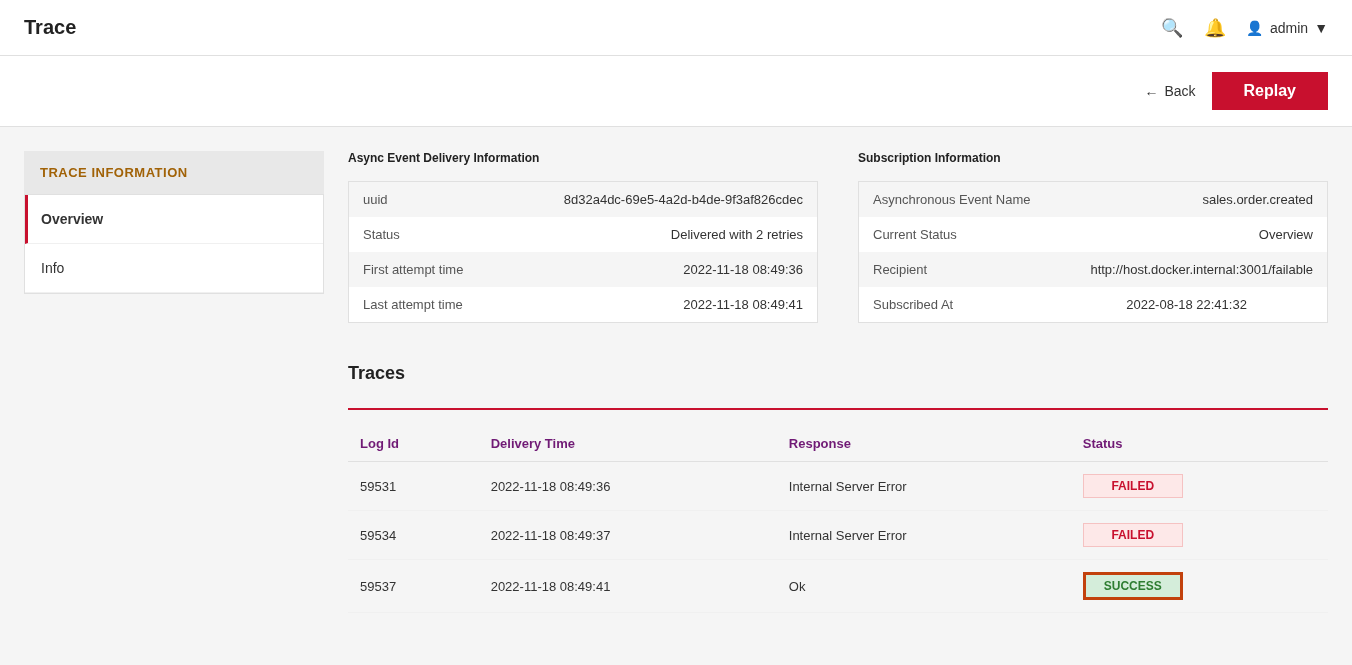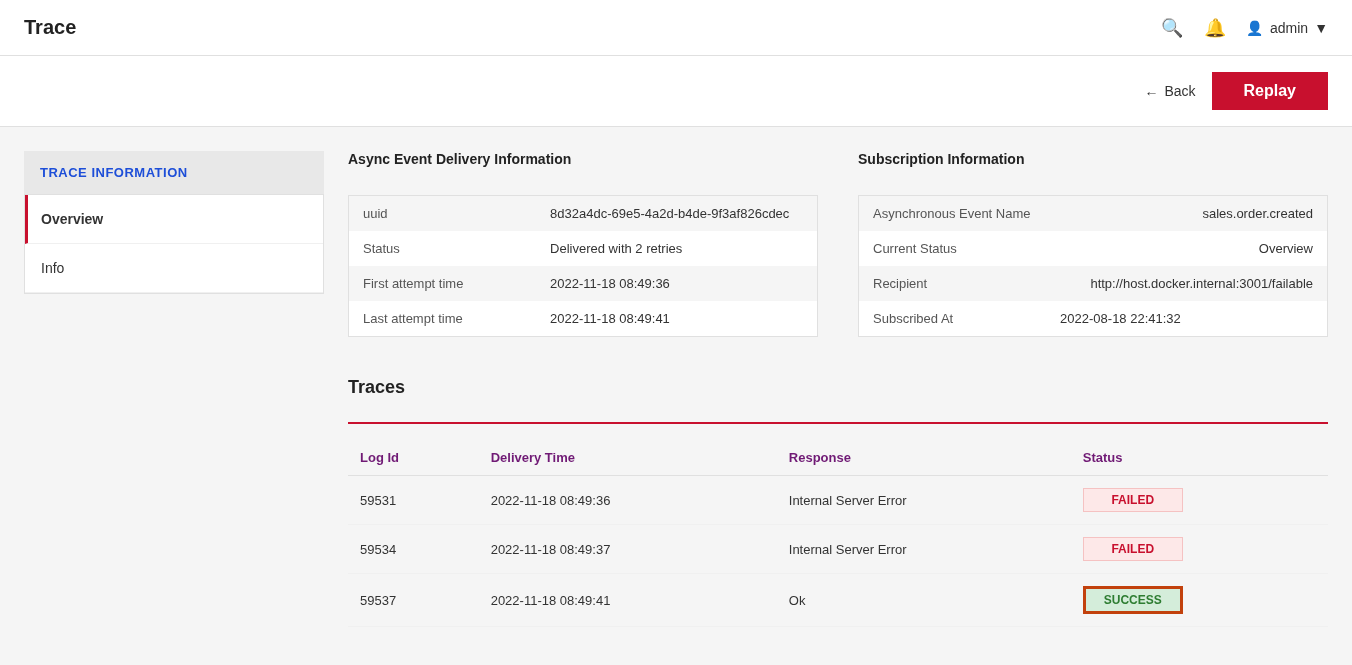--- a/index.html
+++ b/index.html
@@ -83,21 +83,21 @@
     
     .sidebar {
       width: 300px;
       flex-shrink: 0;
     }
     .sidebar-section-title {
       background: #e8e8e8;
       padding: 14px 16px;
       font-size: 13px;
       font-weight: bold;
-      color: #1d4ed8;
+      color: #a16207;
       letter-spacing: 0.5px;
     }
     .sidebar-nav {
       background: #fff;
       border: 1px solid #e0e0e0;
     }
     .sidebar-item {
       padding: 16px 16px;
       cursor: pointer;
       border-bottom: 1px solid #f0f0f0;
@@ -119,24 +119,24 @@
     
     .info-cards-row {
       display: flex;
       gap: 40px;
       margin-bottom: 40px;
     }
     .info-card {
       flex: 1;
     }
     .info-card-title {
-      font-size: 14px;
+      font-size: 12px;
       font-weight: bold;
       color: #222;
-      margin-bottom: 28px;
+      margin-bottom: 16px;
     }
     .info-table {
       width: 100%;
       border-collapse: collapse;
       background: #fff;
       border: 1px solid #e0e0e0;
     }
     .info-table tr:nth-child(odd) {
       background: #f5f5f5;
     }
@@ -147,20 +147,21 @@
       padding: 10px 14px;
       font-size: 13px;
       color: #333;
     }
     .info-table td:first-child {
       color: #555;
       width: 40%;
       margin-left: 17px;
     }
     .info-table td:last-child {
+      text-align: right;
       font-weight: 500;
     }
     .status-delivered {
       font-weight: bold;
       color: #222;
     }
 
     
     .traces-section {}
     .traces-title {
@@ -292,21 +293,21 @@
               <tr>
                 <td>Current Status</td>
                 <td style="text-align:right;">Overview</td>
               </tr>
               <tr>
                 <td>Recipient</td>
                 <td style="text-align:right;">http://host.docker.internal:3001/failable</td>
               </tr>
               <tr>
                 <td>Subscribed At</td>
-                <td style="text-align:left;">2022-08-18 22:41:32</td>
+                <td style="text-align:center;">2022-08-18 22:41:32</td>
               </tr>
             </tbody>
         </table>
       </div>
 
     </div>
 
     <div class="traces-section">
       <div class="traces-title">Traces</div>
       <hr class="traces-divider">

